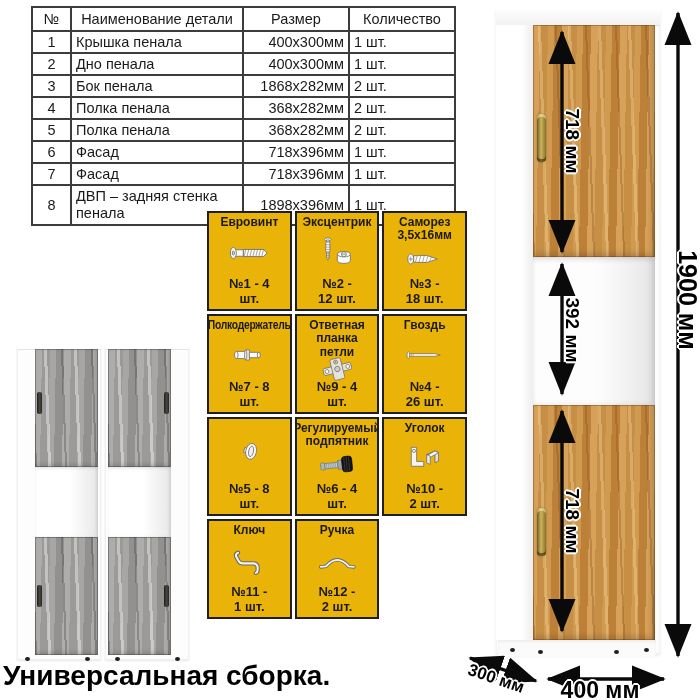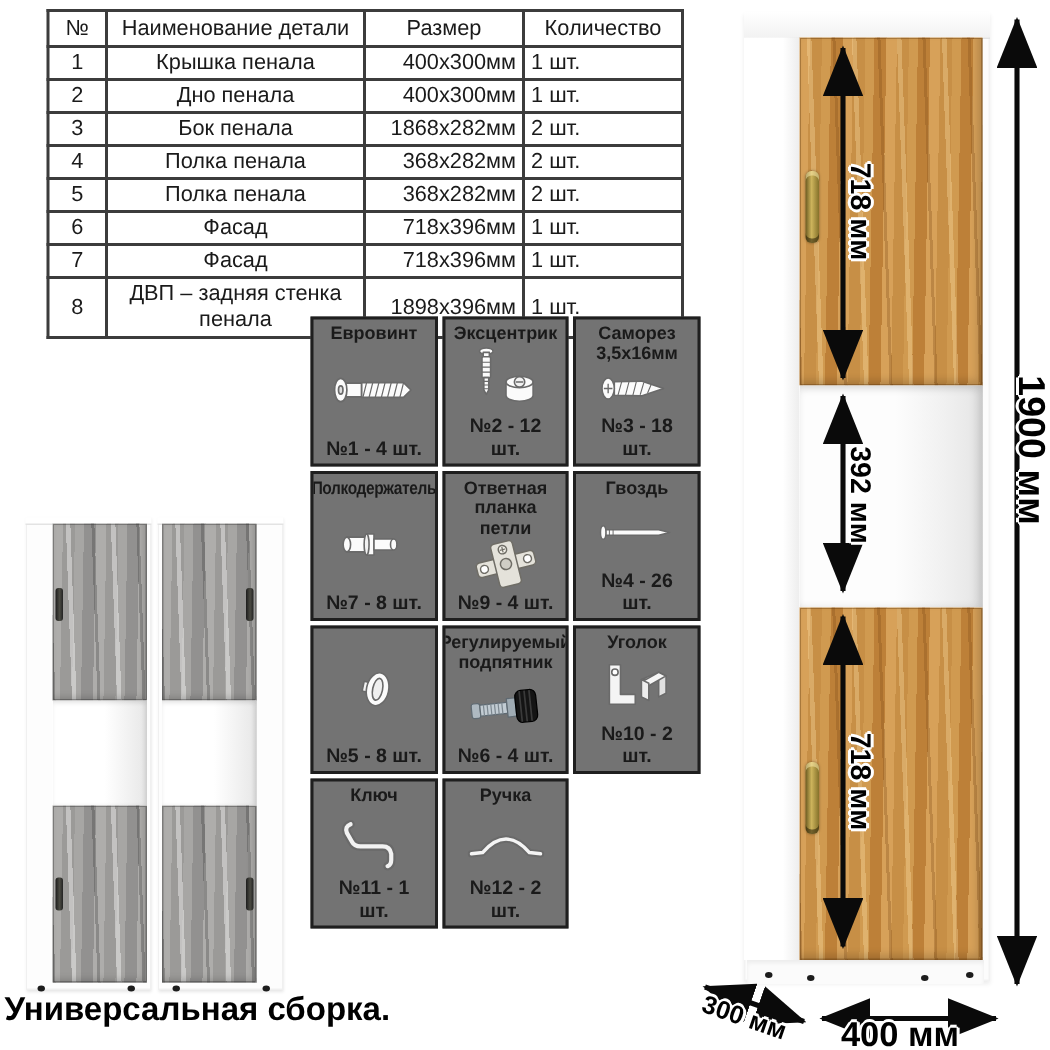--- a/index.html
+++ b/index.html
@@ -6,30 +6,30 @@
   body{font-family:"Liberation Sans", sans-serif; color:#1a1a1a;}
   .sheet{position:relative;width:700px;height:700px;background:#fff;overflow:hidden;}
 
   
   .parts-table{position:absolute;left:31px;top:6px;border-collapse:collapse;table-layout:fixed;}
   .parts-table td,.parts-table th{border:2px solid #3c3c3c;font-size:14.5px;font-weight:400;
     padding:0 4px;line-height:1.15;vertical-align:middle;background:#fff;}
   .parts-table th{text-align:center;height:22px;}
   .parts-table td{height:20px;}
   .col-num{width:29px;text-align:center;}
-  .col-name{width:162px;text-align:center;padding-left:7px;}
+  .col-name{width:162px;text-align:left;padding-left:7px;}
   .col-size{width:96px;text-align:right;}
   .col-qty{width:96px;text-align:left;}
   .row-tall td{height:38px;}
 
   
   .hw-grid{position:absolute;left:207px;top:211px;width:260px;height:408px;
     display:grid;grid-template-columns:1fr 1fr 1fr;grid-template-rows:1fr 1fr 1fr 1fr;gap:3px;}
-  .hw-cell{border:2px solid #1f1f1f;background:#737373;display:flex;flex-direction:column;
-    align-items:center;justify-content:space-between;padding:3px 8px 2px;overflow:hidden;}
+  .hw-cell{border:2px solid #1f1f1f;background:#eab308;display:flex;flex-direction:column;
+    align-items:center;justify-content:space-between;padding:3px 19px 2px;overflow:hidden;}
   .hw-title{font-size:12px;font-weight:700;text-align:center;line-height:1.12;white-space:normal;}
   .hw-title.squeeze{transform:scaleX(.86);transform-origin:center;letter-spacing:-.3px;}
   .hw-icon{flex:1;width:100%;display:flex;align-items:center;justify-content:center;min-height:0;}
   .hw-icon svg{width:72px;height:46px;}
   .hw-count{font-size:13px;font-weight:700;text-align:center;padding-bottom:1px;}
 
   
   .oak{background:
     repeating-linear-gradient(88deg, rgba(130,78,25,.32) 0 2px, rgba(0,0,0,0) 2px 13px, rgba(255,226,170,.33) 13px 16px, rgba(0,0,0,0) 16px 30px),
     repeating-linear-gradient(91deg,#d7a159 0 7px,#c78f46 7px 15px,#d09a50 15px 21px,#bd8038 21px 29px);
@@ -65,21 +65,21 @@
 
   
   .overlay{position:absolute;left:0;top:0;z-index:5;pointer-events:none;}
   .dim{position:absolute;z-index:6;font-weight:700;color:#000;white-space:nowrap;
     text-shadow:2px 0 0 #fff,-2px 0 0 #fff,0 2px 0 #fff,0 -2px 0 #fff,
     1px 1px 0 #fff,-1px -1px 0 #fff,1px -1px 0 #fff,-1px 1px 0 #fff;}
   .dim-v{transform:translate(-50%,-50%) rotate(90deg);}
   .dim-flat{transform:translate(-50%,-50%);}
   .dim-diag{transform:translate(-50%,-50%) rotate(19deg);}
 
-  .caption{position:absolute;left:3px;top:660px;font-size:22px;font-weight:700;color:#000;}
+  .caption{position:absolute;left:3px;top:660px;font-size:28px;font-weight:700;color:#000;}
 </style>
 </head>
 <body>
 
 <div class="sheet">
 
   <table class="parts-table">
     <tbody>
         <tr>
       <th class="col-num">№</th>

